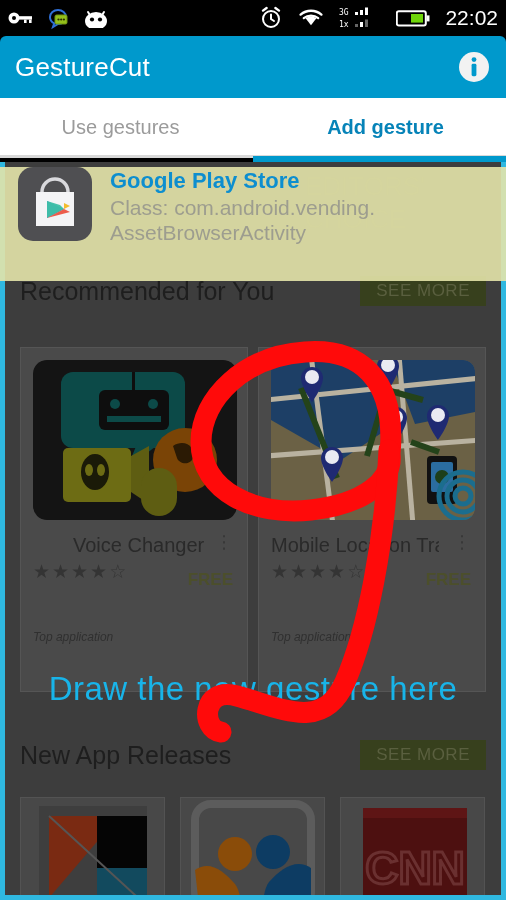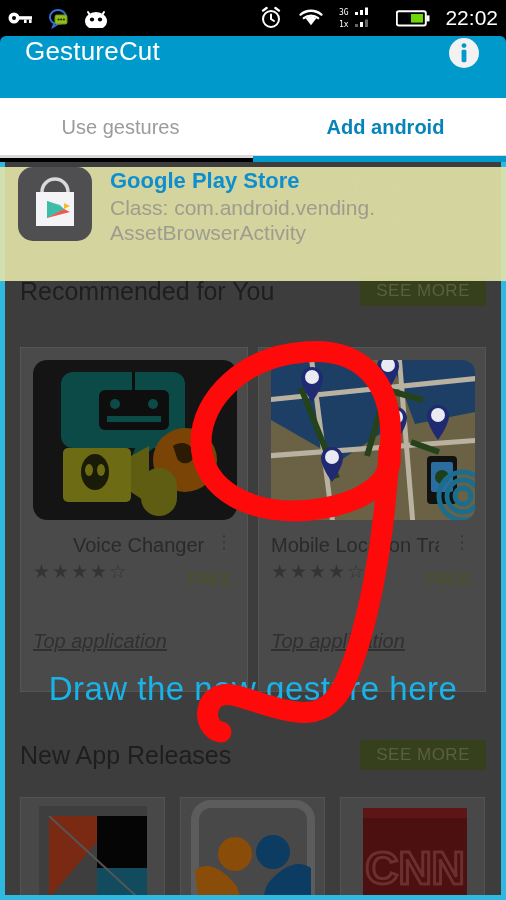--- a/index.html
+++ b/index.html
@@ -14,21 +14,21 @@
     background:#000; display:flex; align-items:center; padding:0 8px;
   }
   #status-left { display:flex; align-items:center; gap:12px; }
   #status-right { margin-left:auto; display:flex; align-items:center; gap:15px; }
   .sb-icon { display:block; }
   #clock { color:#fff; font-size:21px; letter-spacing:0px; font-family:"Liberation Sans", sans-serif; }
 
   
   #appbar {
     position:absolute; left:0; top:36px; width:506px; height:62px;
-    background:#0099CC; display:flex; align-items:flex-start; padding:0 25px;
+    background:#0099CC; display:flex; align-items:center; padding:0 15px;
     border-top-left-radius:6px; border-top-right-radius:6px;
   }
   #app-title { color:#fff; font-size:26px; font-weight:normal; letter-spacing:.2px; }
   #info-btn { margin-left:auto; width:34px; height:34px; }
 
   
   #tabs {
     position:absolute; left:0; top:98px; width:506px; height:58px;
     background:#fff; display:flex;gap:24px;
   }
@@ -60,21 +60,21 @@
     padding:5px 16px; letter-spacing:.5px;
   }
 
   .card {
     position:absolute; background:#4a4a4a; border:1px solid #555;
   }
   .card-thumb { position:absolute; left:12px; top:12px; width:204px; height:160px; overflow:hidden; border-radius:12px; }
   .card-name { position:absolute; left:12px; font-size:20px; color:#2a2a2a; white-space:nowrap; overflow:hidden; }
   .card-stars { position:absolute; left:12px; font-size:19px; color:#343434; letter-spacing:2px; }
   .card-free { position:absolute; font-size:17px; color:#4c4f2b;font-weight:bold; }
-  .card-note { position:absolute; left:12px; font-size:20px; color:#303030; font-style:italic;text-decoration:underline; }
+  .card-note { position:absolute; left:12px; font-size:12px; color:#303030; font-style:italic; }
   .card-dots { position:absolute; font-size:18px; color:#383838; line-height:5px; }
 
   .rel-tile { position:absolute; background:#484848; border:1px solid #535353; }
 
   
   #draw-hint {
     position:absolute; left:0; top:508px; width:496px; text-align:center;
     color:#18b4e9; font-size:33px; letter-spacing:.5px;
   }
 
@@ -157,21 +157,21 @@
       <circle cx="17" cy="9.6" r="2.4" fill="#0099CC"></circle>
       <rect x="14.6" y="13.8" width="4.8" height="12.4" rx="1.4" fill="#0099CC"></rect>
     </svg>
   </div>
 
   <div id="tabs">
     <div class="tab inactive">
       <span>Use gestures</span>
     </div>
     <div class="tab active">
-      <span>Add android</span>
+      <span>Add gesture</span>
     </div>
   </div>
   <div id="tab-divider"></div>
   <div id="tab-underline"></div>
 
   <div id="gesture-area">
 
     <div id="bg-content">
 
       <div style="position:absolute;left:300px;top:8px;color:#464634;font-size:26px;line-height:1.25;">

